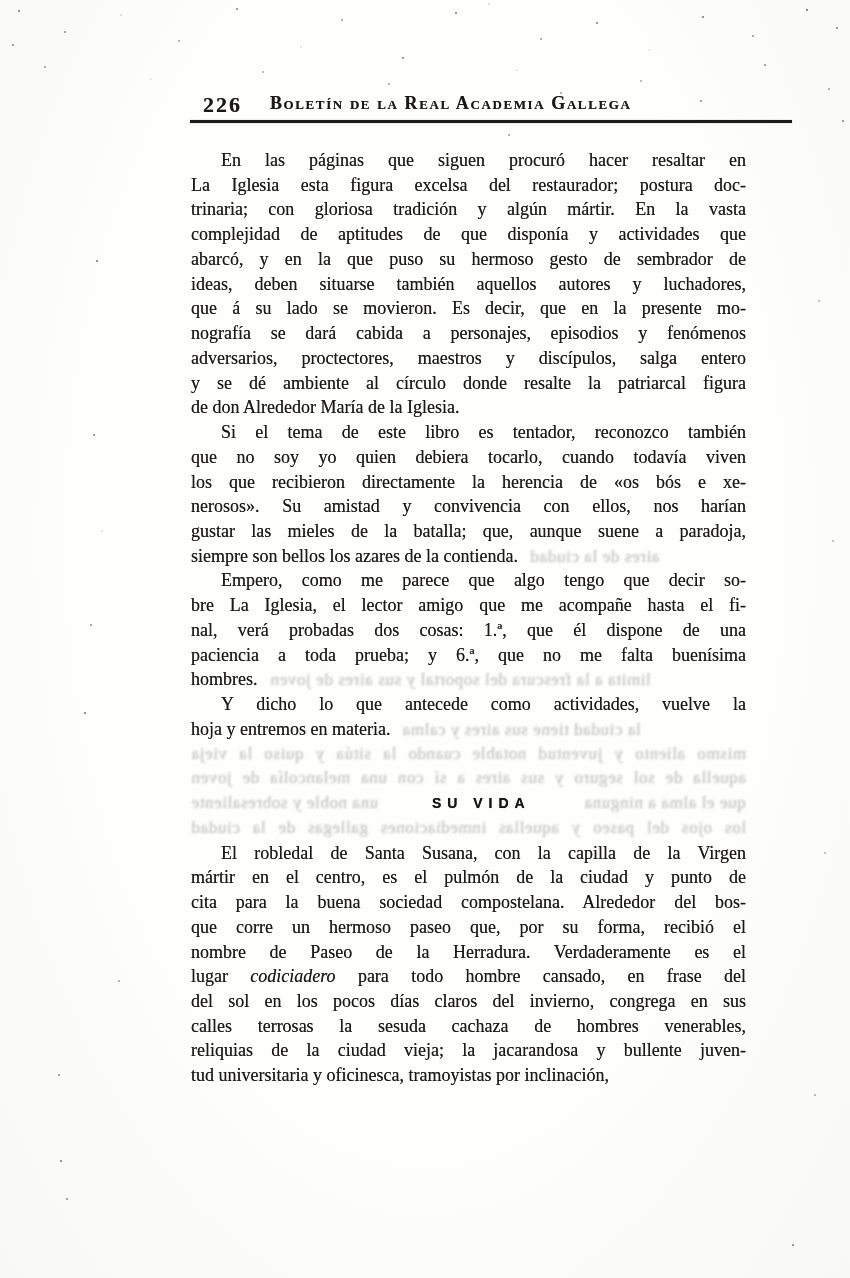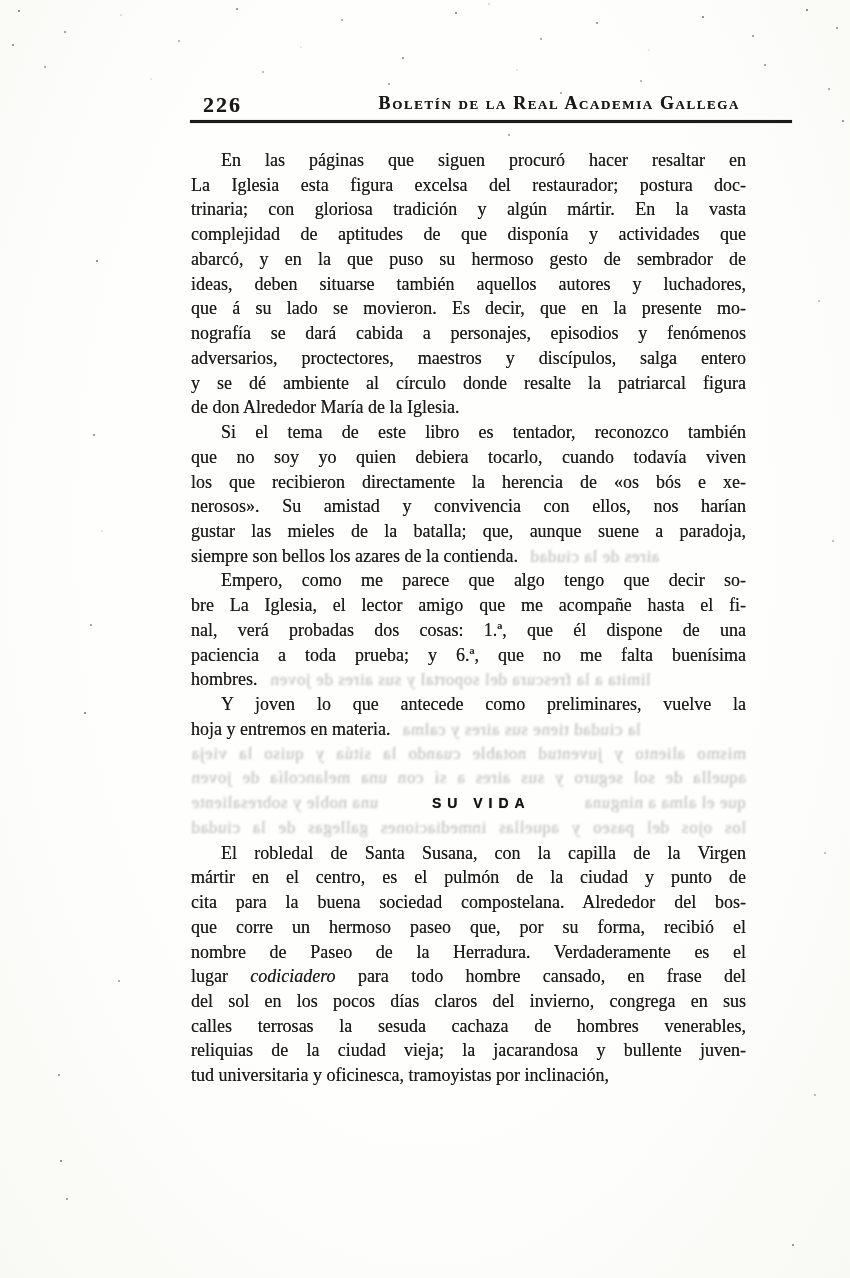--- a/index.html
+++ b/index.html
@@ -12,21 +12,21 @@
     position:absolute;inset:0;
     background:radial-gradient(ellipse at 50% 42%, #fefefd 55%, #f8f8f4 100%);
   }
   
   .pagenum{
     position:absolute;left:203px;top:92px;
     font-size:22px;font-weight:600;letter-spacing:2px;color:var(--ink,#1c1a17);
     text-shadow:0 0 .6px rgba(30,28,25,.7);
   }
   .header-title{
-    position:absolute;left:270px;top:93px;width:470px;text-align:right;
+    position:absolute;left:270px;top:93px;width:470px;text-align:left;
     font-variant:small-caps;font-weight:700;font-size:18px;letter-spacing:1.6px;
     color:var(--ink,#1c1a17);text-shadow:0 0 .6px rgba(30,28,25,.7);
   }
   .rule{
     position:absolute;left:190px;top:120px;width:602px;height:3px;
     background:#1b1b19;box-shadow:0 0 .8px rgba(0,0,0,.8);
   }
   
   .body-text{
     position:absolute;left:176px;top:148px;width:570px;
@@ -111,21 +111,21 @@
       <div class="line"><span class="ink"><span>que no soy yo quien debiera tocarlo, cuando todavía viven</span></span></div>
       <div class="line"><span class="ink"><span>los que recibieron directamente la herencia de «os bós e xe-</span></span></div>
       <div class="line"><span class="ink"><span>nerosos». Su amistad y convivencia con ellos, nos harían</span></span></div>
       <div class="line"><span class="ink"><span>gustar las mieles de la batalla; que, aunque suene a paradoja,</span></span></div>
       <div class="line last"><span class="ink"><span>siempre son bellos los azares de la contienda.</span></span><span class="ghost">aires de la ciudad</span></div>
       <div class="line indent"><span class="ink"><span>Empero, como me parece que algo tengo que decir so-</span></span></div>
       <div class="line"><span class="ink"><span>bre La Iglesia, el lector amigo que me acompañe hasta el fi-</span></span></div>
       <div class="line"><span class="ink"><span>nal, verá probadas dos cosas: 1.ª, que él dispone de una</span></span></div>
       <div class="line"><span class="ink"><span>paciencia a toda prueba; y 6.ª, que no me falta buenísima</span></span></div>
       <div class="line last"><span class="ink"><span>hombres.</span></span><span class="ghost">limita a la frescura del soportal y sus aires de joven</span></div>
-      <div class="line indent"><span class="ink"><span>Y joven lo que antecede como preliminares, vuelve la</span></span></div>
+      <div class="line indent"><span class="ink"><span>Y dicho lo que antecede como actividades, vuelve la</span></span></div>
       <div class="line last"><span class="ink"><span>hoja y entremos en materia.</span></span><span class="ghost">la ciudad tiene sus aires y calma</span></div>
       <div class="line ghost-line">mismo aliento y juventud notable cuando la sitúa y quiso la vieja</div>
       <div class="line ghost-line">aquella de sol seguro y sus aires a sí con una melancolía de joven</div>
       <div class="line heading-row">
         <span class="ghost">una noble y sobresaliente</span>
         <span class="section-heading">SU VIDA</span>
         <span class="ghost">que el alma a ninguna</span>
       </div>
       <div class="line ghost-line">los ojos del paseo y aquellas inmediaciones gallegas de la ciudad</div>
       <div class="line indent"><span class="ink"><span>El robledal de Santa Susana, con la capilla de la Virgen</span></span></div>

